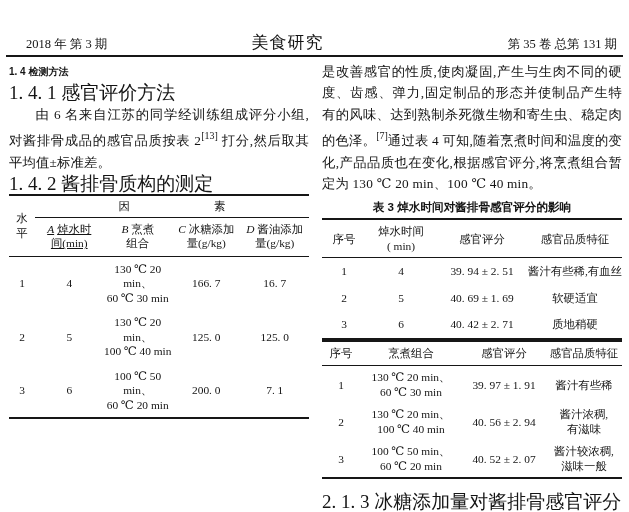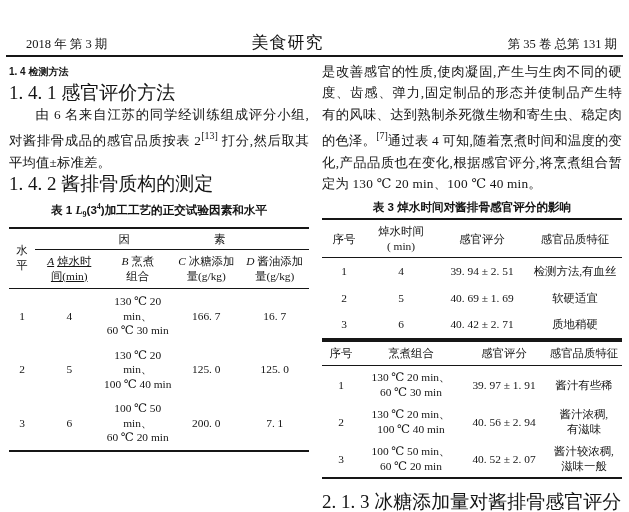--- a/index.html
+++ b/index.html
@@ -94,21 +94,20 @@
     <div class="col">
 
       <div class="sec-bold">1. 4   检测方法</div>
       <div class="sec-plain">1. 4. 1   感官评价方法</div>
 
       <p class="body"><span>由 6 名来自江苏的同学经训练组成评分小组,对酱排骨成品的感官品质按表 2</span><sup class="cite">[13]</sup><span> 打分,然后取其平均值±标准差。</span></p>
 
       <div class="sec-plain">1. 4. 2   酱排骨质构的测定</div>
 
 
-      <div class="tcap"><span>表 1   </span><i>L</i><sub>9</sub><span>(3</span><sup>4</sup><span>)加工工艺的正交试验因素和水平</span></div>
 
       <table class="t t1">
         <tbody>
             <tr>
           <td class="level-cell thin-b" rowspan="2">水平</td>
           <td class="factor-cell thin-b" colspan="4">
             <span class="factor-flex">
                   <span>因</span>
                   <span>素</span>
                 </span>
@@ -156,21 +155,21 @@
             <tr class="hrow">
           <td class="c1 thin-b">序号</td>
           <td class="c2 thin-b">焯水时间<br>( min)</td>
           <td class="c3 thin-b">感官评分</td>
           <td class="c4 thin-b">感官品质特征</td>
         </tr>
         <tr class="drow">
           <td>1</td>
           <td>4</td>
           <td>39. 94 ± 2. 51</td>
-          <td>检测方法,有血丝</td>
+          <td>酱汁有些稀,有血丝</td>
         </tr>
         <tr class="drow">
           <td>2</td>
           <td>5</td>
           <td>40. 69 ± 1. 69</td>
           <td>软硬适宜</td>
         </tr>
         <tr class="drow">
           <td>3</td>
           <td>6</td>

